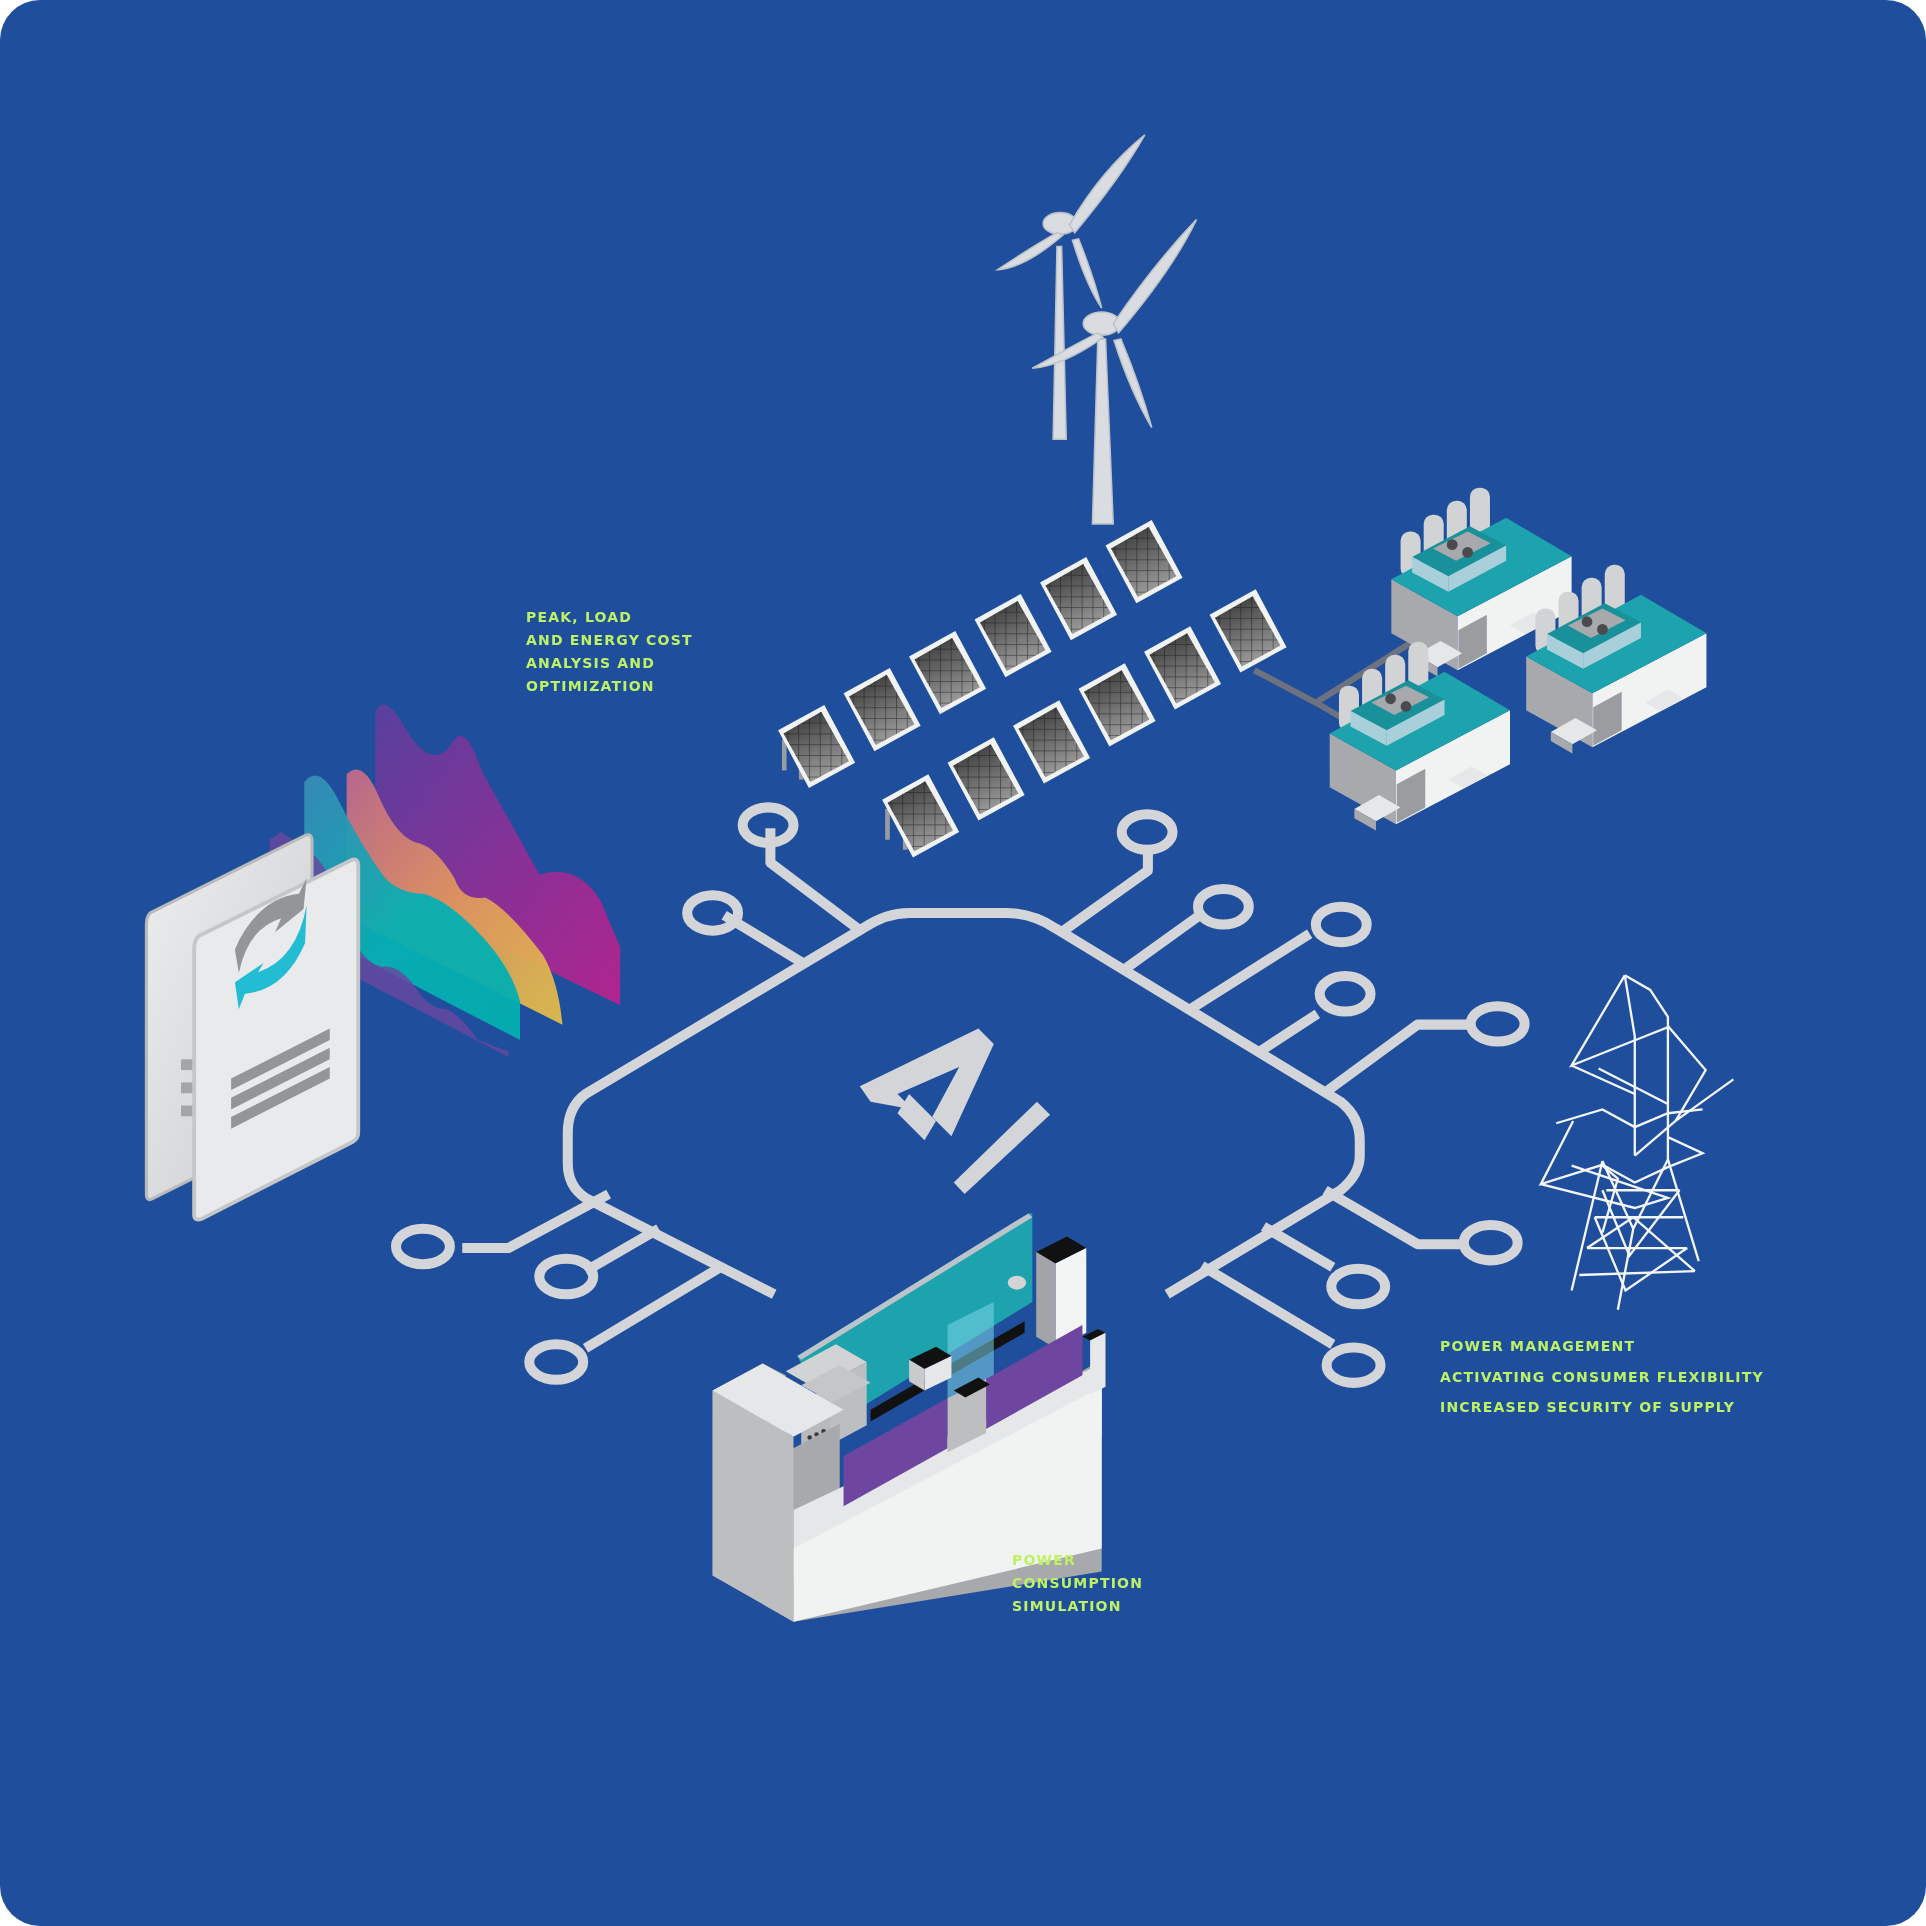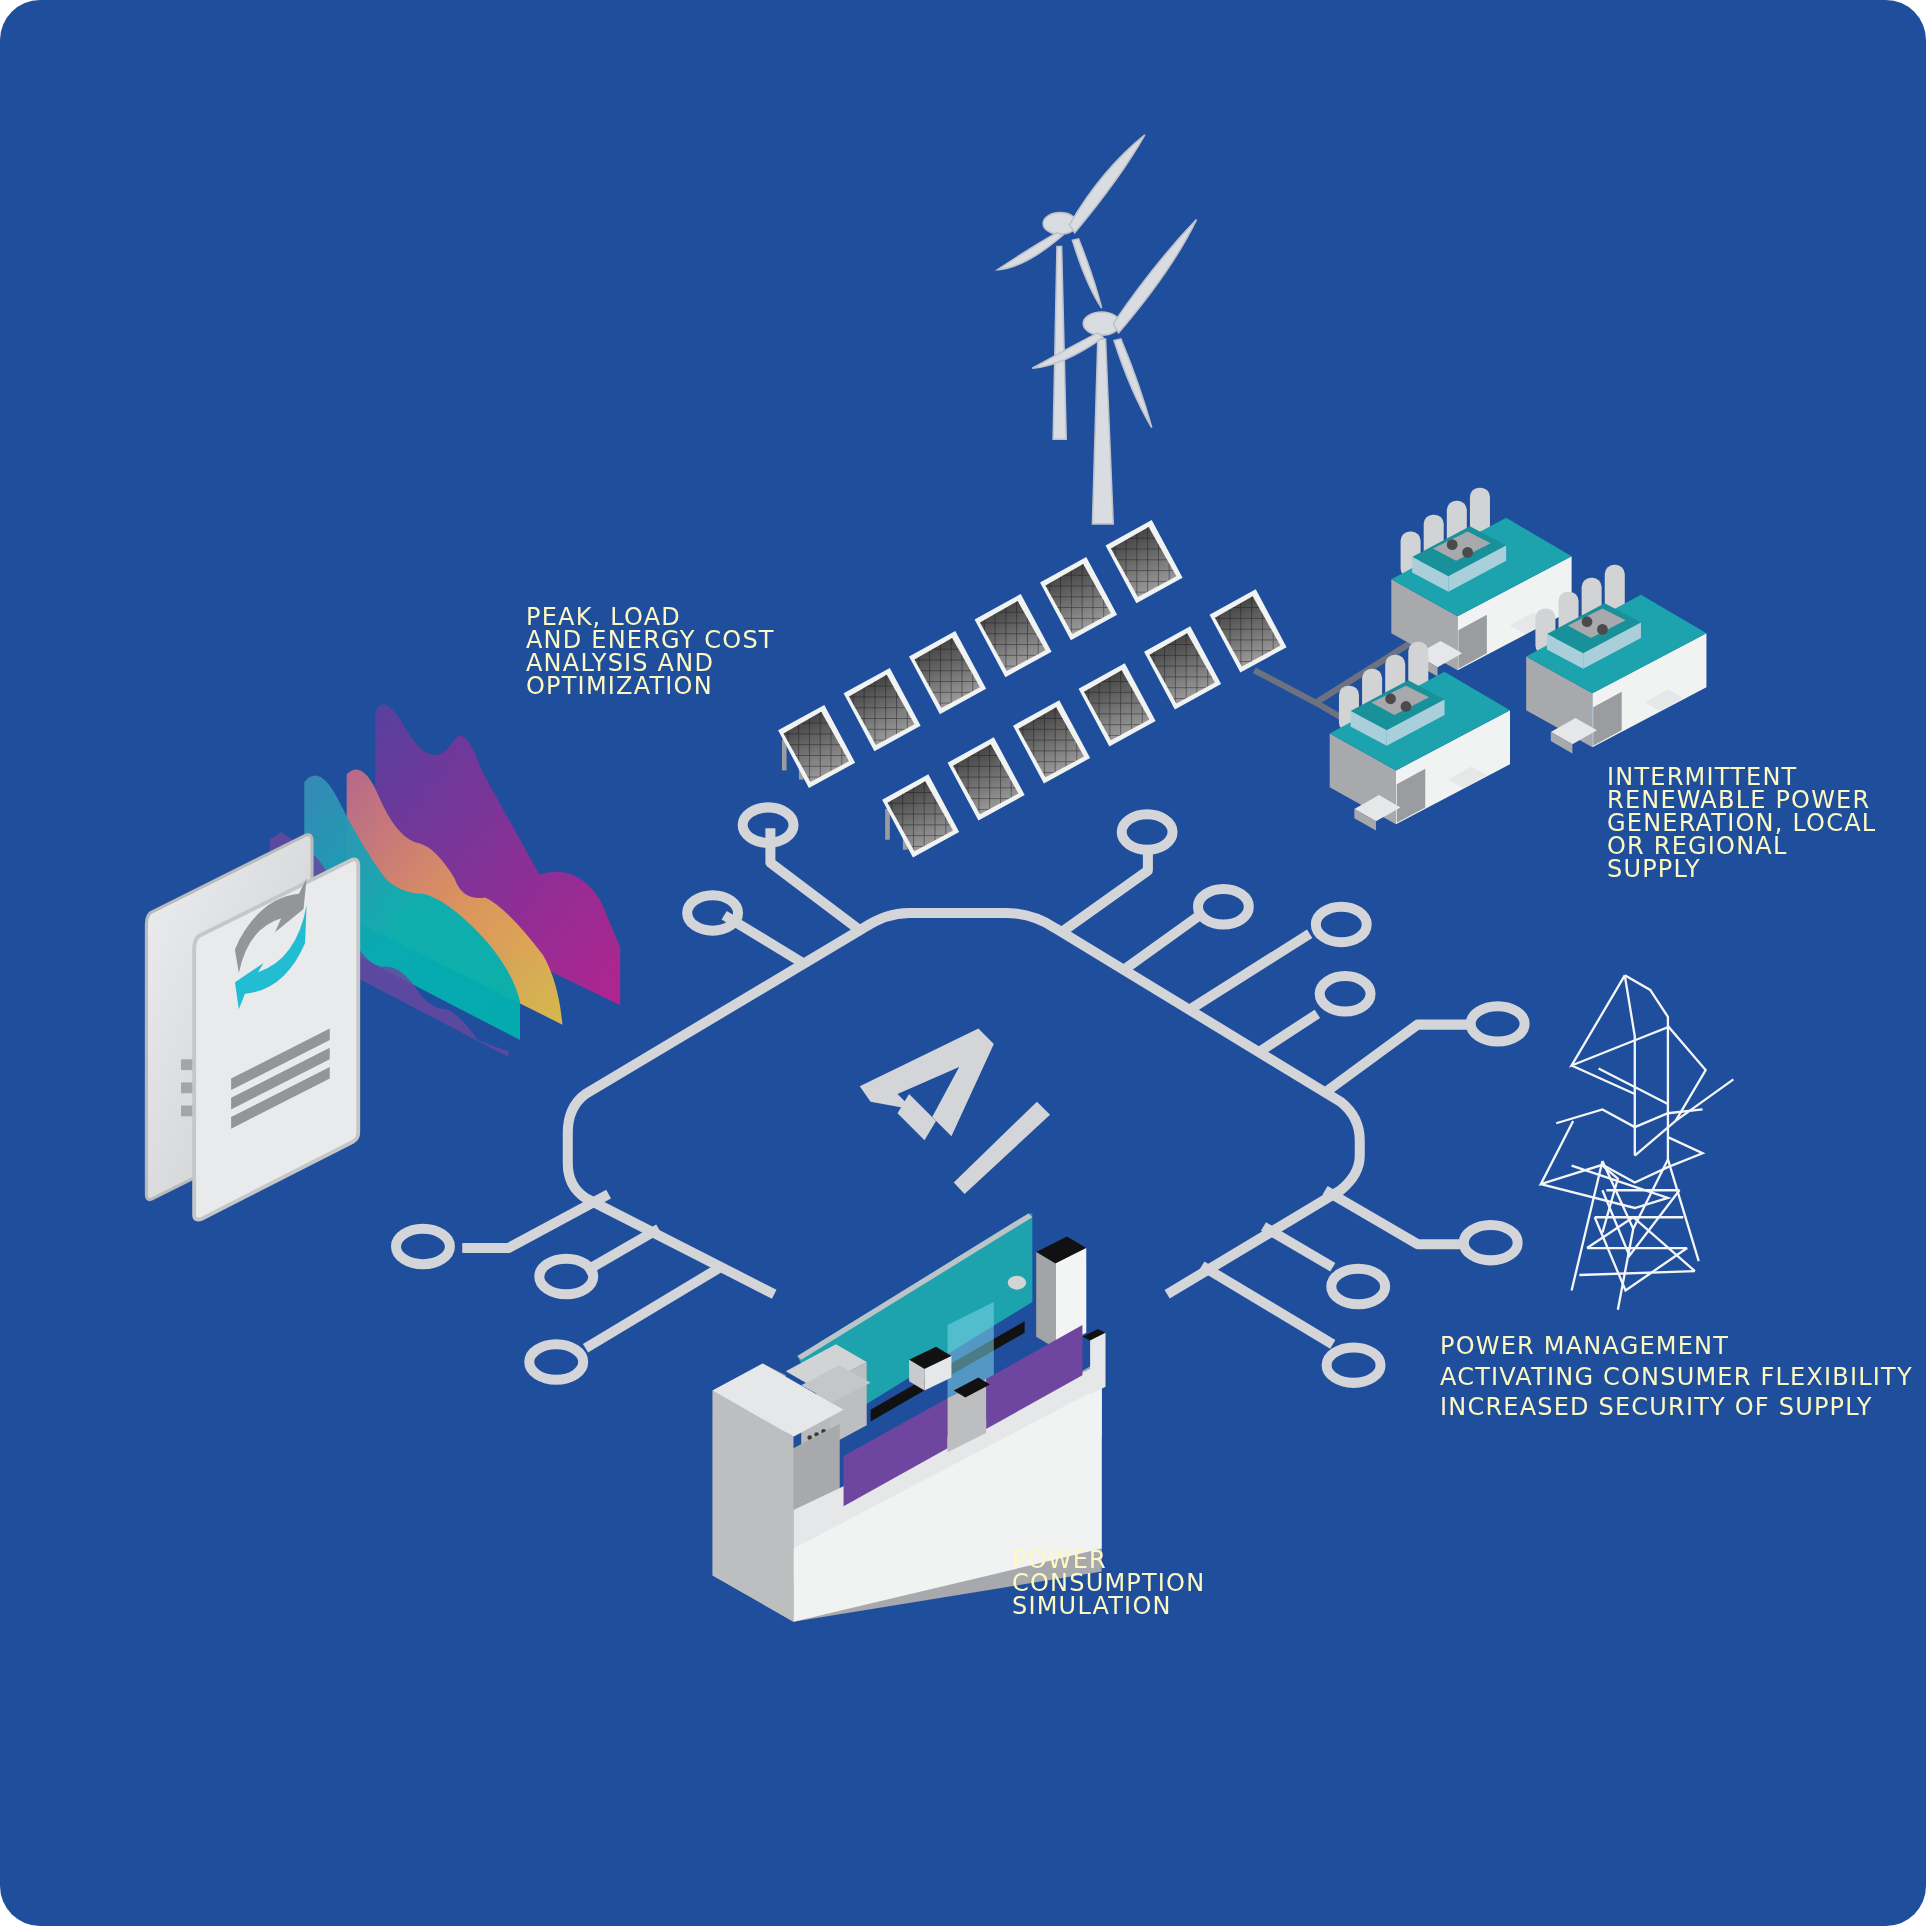--- a/index.html
+++ b/index.html
@@ -3,24 +3,24 @@
 <meta charset="utf-8">
 <style>
   html, body { margin:0; padding:0; background:#ffffff; }
   body { width:1926px; height:1926px; position:relative; overflow:hidden; }
   .card {
     position:absolute; left:0; top:0; width:1926px; height:1926px;
     background:#1F4F9C; border-radius:40px; overflow:hidden;
   }
   svg.art { position:absolute; left:0; top:0; width:1926px; height:1926px; }
   .label {
-    position:absolute; color:#fef9c3;
+    position:absolute; color:#bef264;
     font-family:"DejaVu Sans", "Liberation Sans", sans-serif;
-    font-weight:normal; text-transform:uppercase;
-    letter-spacing:1.2px; font-size:24px; line-height:23px;
+    font-weight:bold; text-transform:uppercase;
+    letter-spacing:1.2px; font-size:14px; line-height:23px;
   }
   .label .ln { display:block; white-space:nowrap; }
   .list .item { display:block; white-space:nowrap; margin-bottom:7.7px; }
   .list .item .ln { display:block; }
   .ai-text {
     position:absolute; left:840px; top:1071px; width:247px; height:154px;
   }
 </style>
 </head>
 <body>
@@ -314,27 +314,20 @@
   </g>
 </svg>
 
 <div class="label" style="left:526px; top:606px;">
   <span class="ln">PEAK, LOAD</span>
   <span class="ln">AND ENERGY COST</span>
   <span class="ln">ANALYSIS AND</span>
   <span class="ln">OPTIMIZATION</span>
 </div>
 
-<div class="label" style="left:1607px; top:766px;">
-  <span class="ln">INTERMITTENT</span>
-  <span class="ln">RENEWABLE POWER</span>
-  <span class="ln">GENERATION, LOCAL</span>
-  <span class="ln">OR REGIONAL</span>
-  <span class="ln">SUPPLY</span>
-</div>
 
 
 <div class="label list" style="left:1440px; top:1335px;">
   <span class="item">
     <span class="ln">POWER MANAGEMENT</span>
   </span>
   <span class="item">
     <span class="ln">ACTIVATING CONSUMER FLEXIBILITY</span>
   </span>
   <span class="item">

